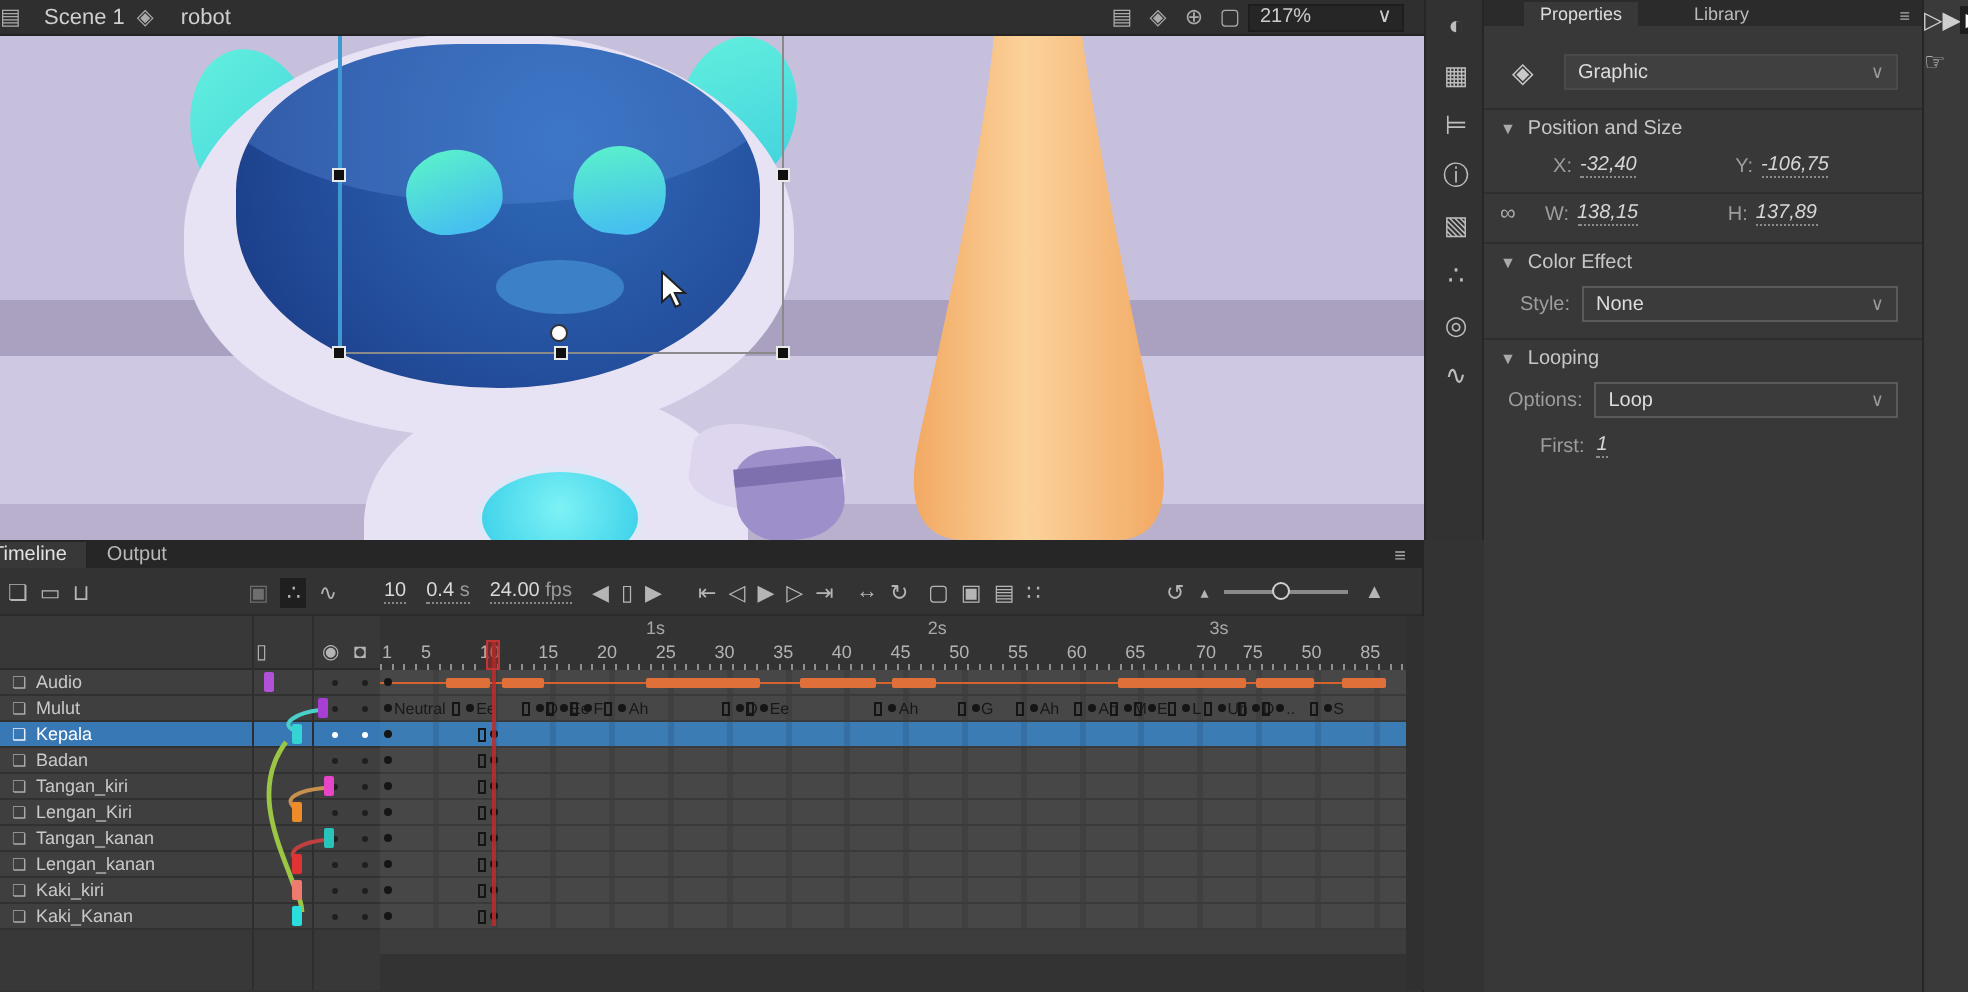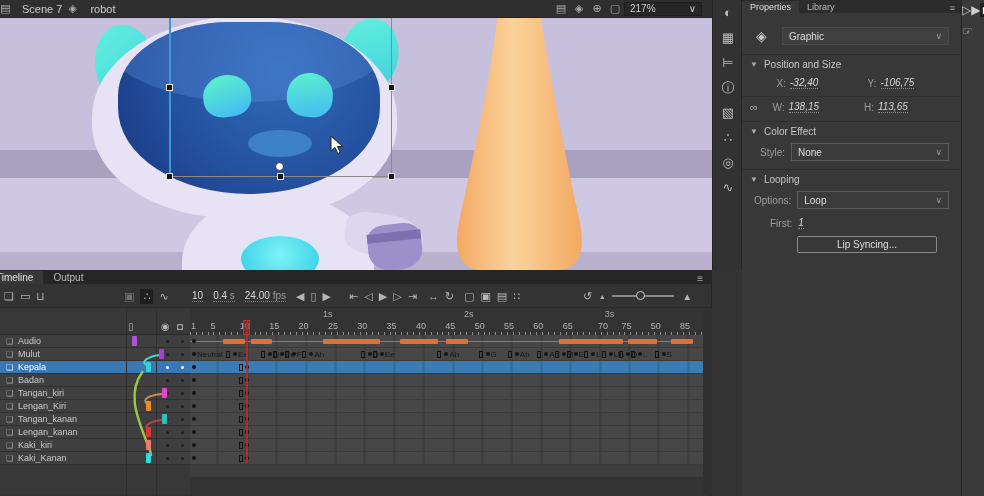--- a/index.html
+++ b/index.html
@@ -47,21 +47,21 @@
 
   
   .panel-strip{position:absolute;left:712px;top:0;width:30px;height:270px;background:#323232;
                border-left:1px solid #262626;border-right:1px solid #262626;z-index:5;}
   .panel-strip .icon{width:30px;height:25px;line-height:25px;font-size:13px;color:#bdbdbd;}
 
   
   .props{position:absolute;left:742px;top:0;width:220px;height:496px;background:#383838;
          border-right:1px solid #262626;font-size:10px;}
   .props-tabs{height:13px;background:#2b2b2b;display:flex;align-items:flex-end;font-size:9px;color:#bbb;}
-  .props-tab{padding:1px 8px;}
+  .props-tab{padding:1px 8px;margin-left:20px;}
   .props-tab.active{background:#383838;color:#ddd;}
   .props-menu{margin-left:auto;padding-right:6px;color:#aaa;}
   .prow{display:flex;align-items:center;padding:0 8px;}
   .type-row{margin-top:12px;height:22px;}
   .sym-ico{font-size:14px;color:#c9c9c9;width:26px;margin-left:6px;}
   .dd{height:18px;background:#404040;border:1px solid #4a4a4a;display:flex;align-items:center;
       justify-content:space-between;padding:0 6px;color:#ddd;flex:1;margin-right:4px;}
   .dd .chev{color:#999;font-size:9px;}
   .inst-row{margin-top:10px;height:20px;border-top:1px solid #2e2e2e;padding-top:8px;}
   .plabel{color:#9d9d9d;margin-right:6px;white-space:nowrap;}
@@ -136,21 +136,21 @@
   .below-rows{height:13px;background:#3d3d3d;border-bottom:1px solid #333;}
   .tl-void{position:absolute;left:703px;top:0;width:9px;height:187px;background:#303030;}
 </style>
 </head>
 <body>
 
 <div class="app">
 
   <div class="edit-bar">
     <span class="eb-ico">▤</span>
-    <span class="crumb">Scene 7</span>
+    <span class="crumb">Scene 1</span>
     <span class="eb-ico">◈</span>
     <span class="crumb">robot</span>
     <span class="sep-grow"></span>
     <span id="eb-right"><span class="eb-ico icon">▤</span><span class="eb-ico icon">◈</span><span class="eb-ico icon">⊕</span><span class="eb-ico icon">▢</span></span>
     <span class="zoom-box">
       <span>217%</span>
       <span>∨</span>
     </span>
   </div>
 
@@ -230,21 +230,21 @@
         </span>
     </div>
     <div class="prow xy-row" style="border-top:1px solid #2e2e2e;padding-top:3px;">
       <span class="link-ico">∞</span>
       <span class="half" style="padding-left:4px;">
           <span class="lab">W:</span>
         <span class="hot">138,15</span>
         </span>
       <span class="half">
           <span class="lab">H:</span>
-        <span class="hot">113,65</span>
+        <span class="hot">137,89</span>
         </span>
     </div>
 
     <div class="sec-hdr">
       <span class="tri">▼</span>
       <span>Color Effect</span>
     </div>
     <div class="prow" style="margin-top:5px;height:20px;padding-left:18px;">
       <span class="plabel">Style:</span>
       <span class="dd" style="border:1px solid #5a5a5a;background:#3b3b3b;">
@@ -261,21 +261,20 @@
       <span class="plabel">Options:</span>
       <span class="dd" style="border:1px solid #5a5a5a;background:#3b3b3b;">
         <span>Loop</span>
         <span class="chev">∨</span>
       </span>
     </div>
     <div class="prow" style="margin-top:6px;height:14px;padding-left:28px;">
       <span class="plabel">First:</span>
       <span class="hot">1</span>
     </div>
-    <div class="btn btn-wide">Lip Syncing...</div>
   </div>
 
   <div class="toolbar" id="toolbar"><span class="tool">▷</span><span class="tool">▶</span><span class="tool selected">►</span><span class="tool">☞</span></div>
 
   <div class="timeline">
     <div class="tl-tabs">
       <span class="tl-tab active">Timeline</span>
       <span class="tl-tab">Output</span>
       <span class="tl-menu">≡</span>
     </div>

